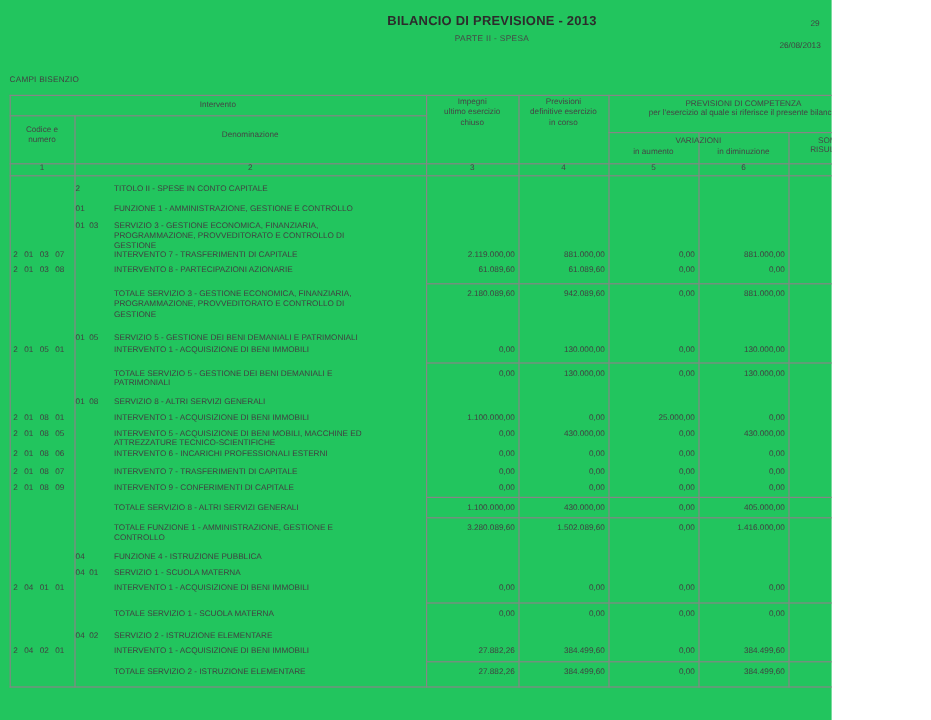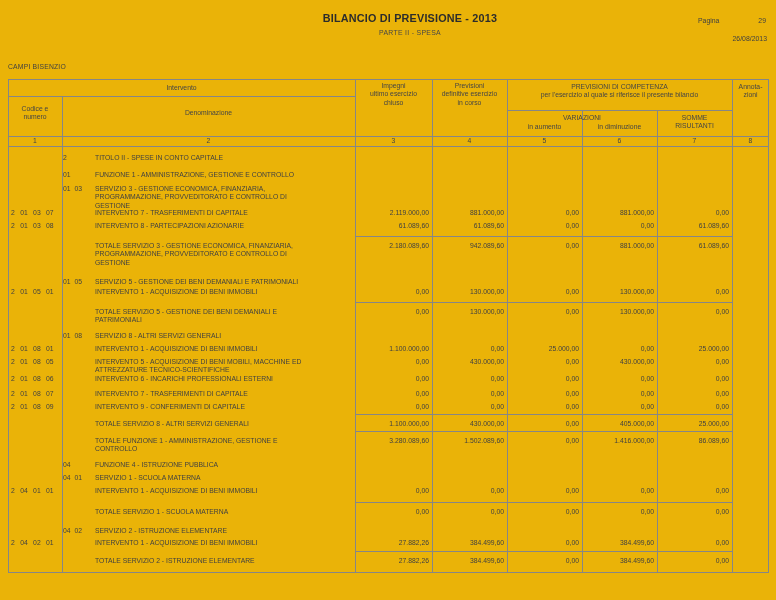--- a/index.html
+++ b/index.html
@@ -1,21 +1,21 @@
 <!DOCTYPE html>
 <html><head>
 <meta charset="utf-8">
 <style>
   html,body{margin:0;padding:0;}
   body{
     width:776px;height:600px;background:#ffffff;
     font-family:"Liberation Sans","DejaVu Sans",sans-serif;
     color:#414141;-webkit-font-smoothing:antialiased;
   }
-  .page{position:relative;width:776px;height:600px;overflow:hidden;background:#eab308;}
+  .page{position:relative;width:693px;height:600px;overflow:hidden;background:#22c55e;}
 
   
   .doc-title{position:absolute;left:22px;top:12px;width:776px;text-align:center;
     font-size:10.8px;font-weight:bold;color:#2c2c2c;letter-spacing:0.2px;}
   .doc-subtitle{position:absolute;left:22px;top:29px;width:776px;text-align:center;
     font-size:6.9px;color:#474747;letter-spacing:0.3px;}
   .pagina-label{position:absolute;left:698px;top:17px;font-size:6.9px;}
   .pagina-num{position:absolute;right:10px;top:17px;font-size:6.9px;}
   .doc-date{position:absolute;right:9px;top:35px;font-size:6.9px;}
   .entity{position:absolute;left:8px;top:63px;font-size:6.8px;letter-spacing:0.2px;}

